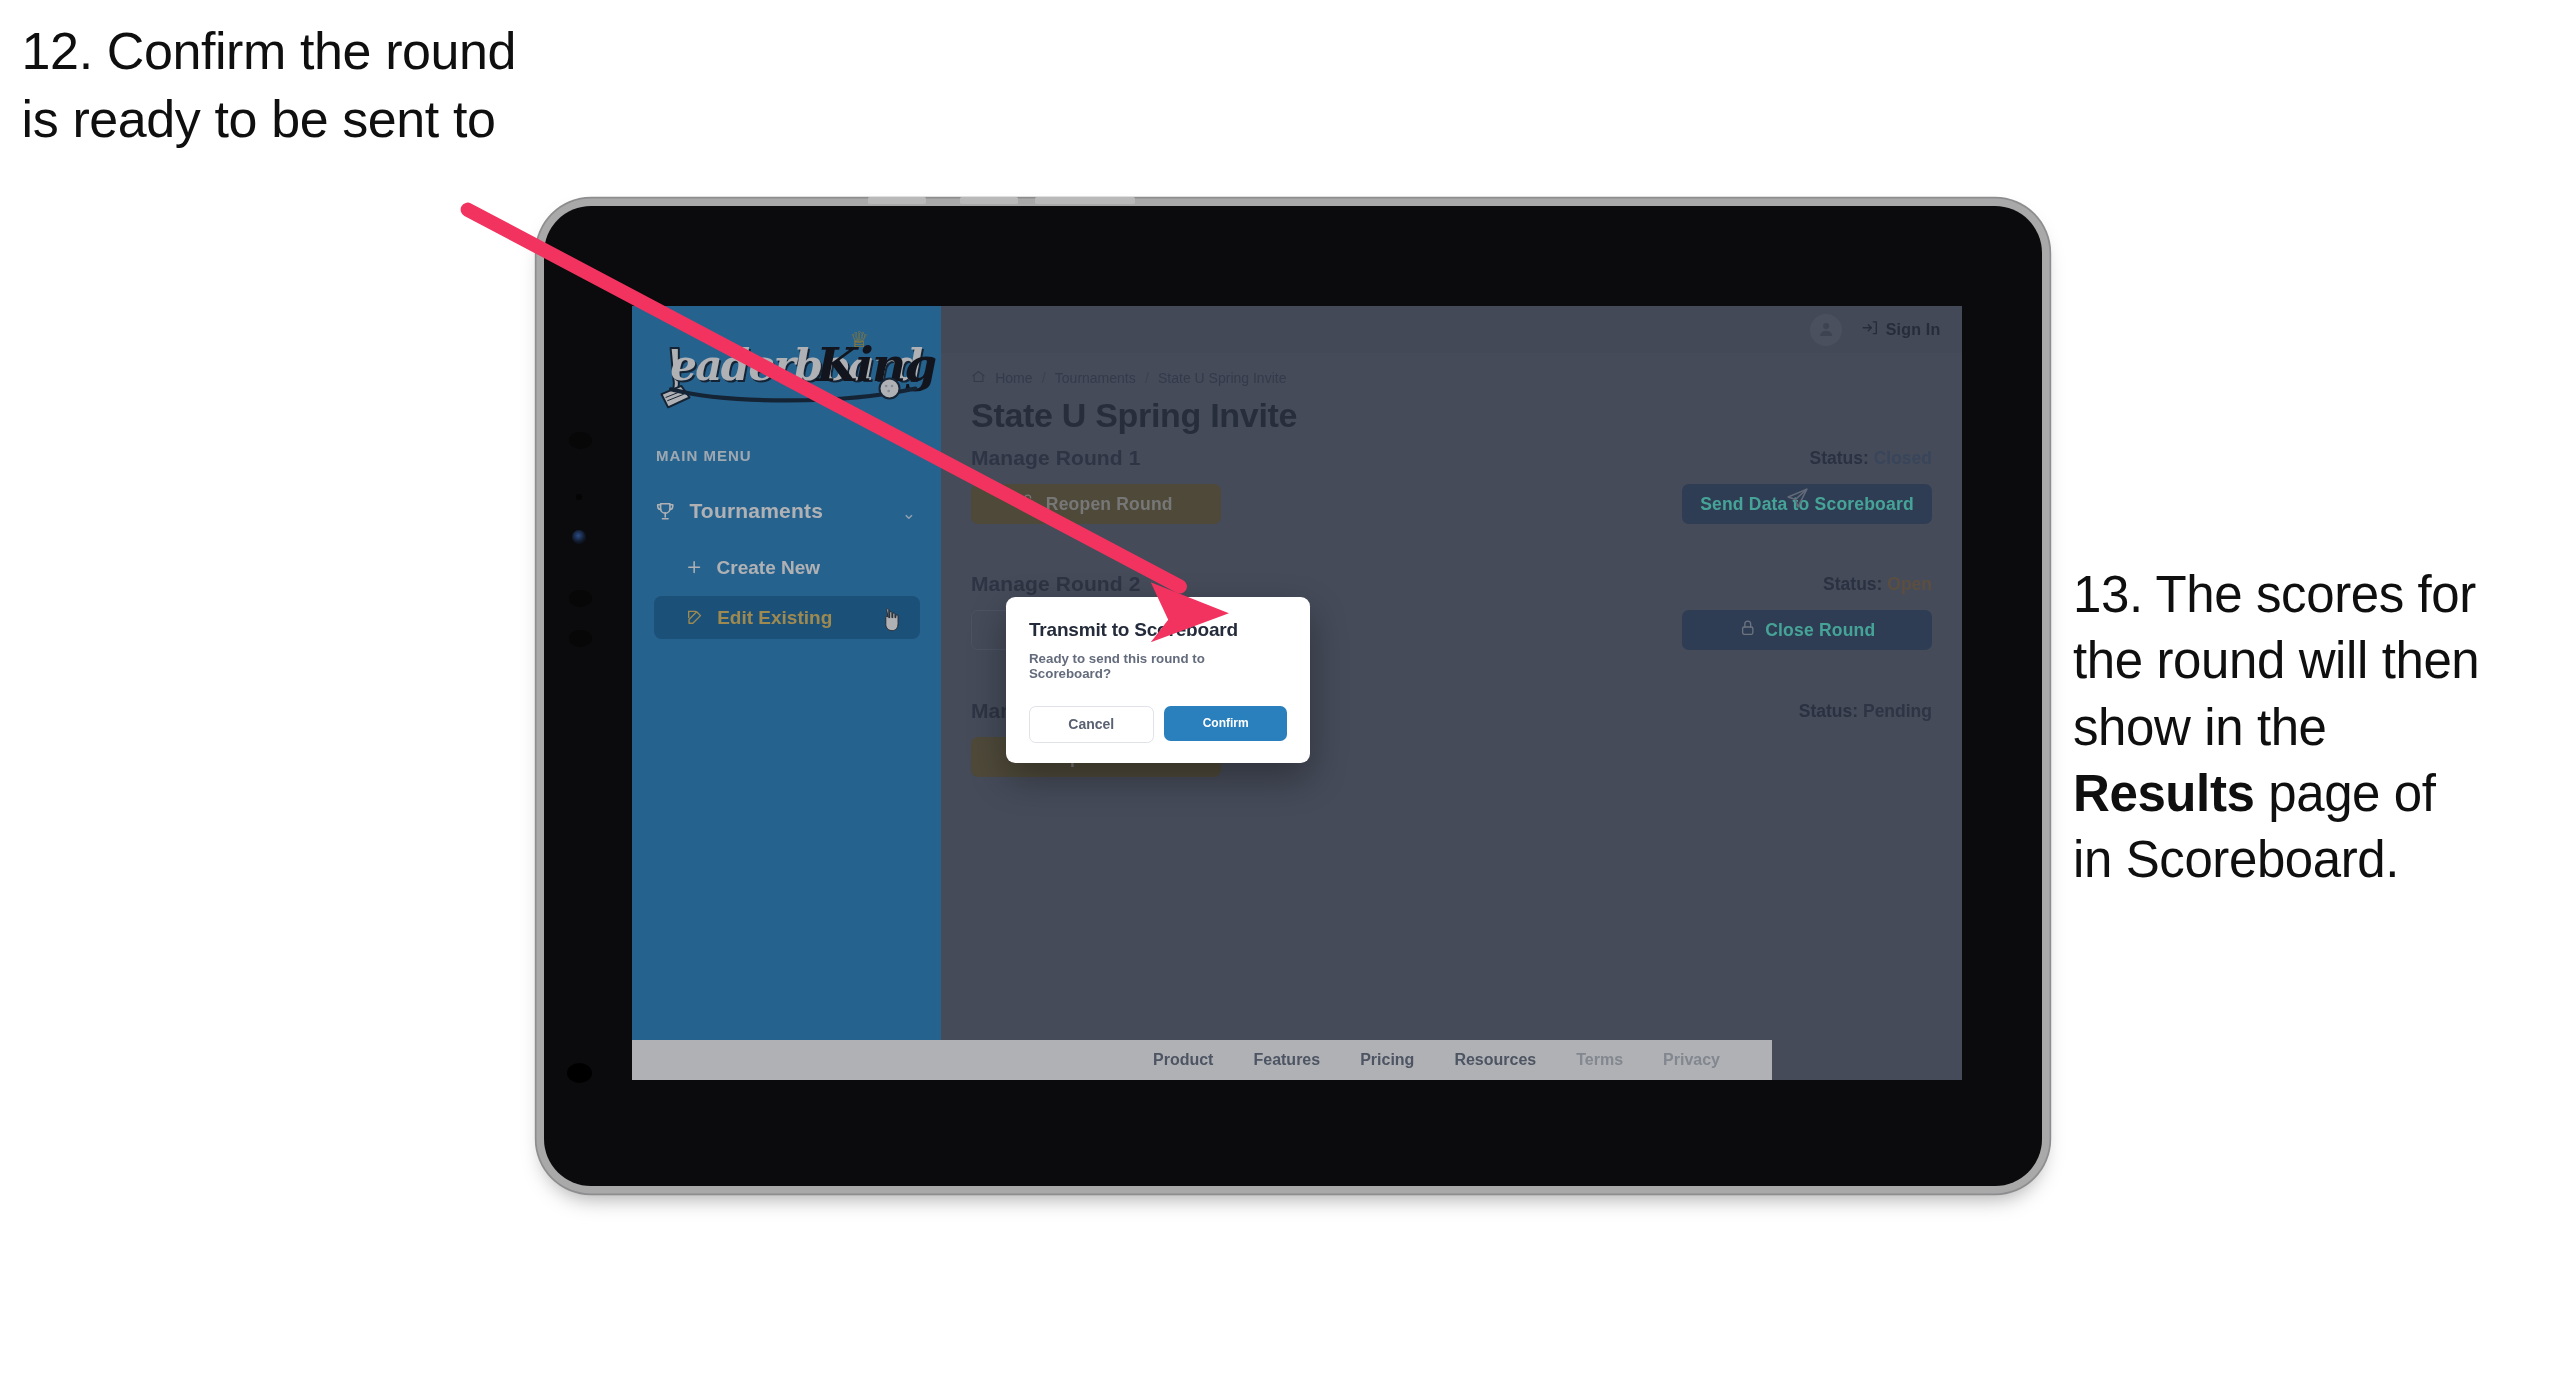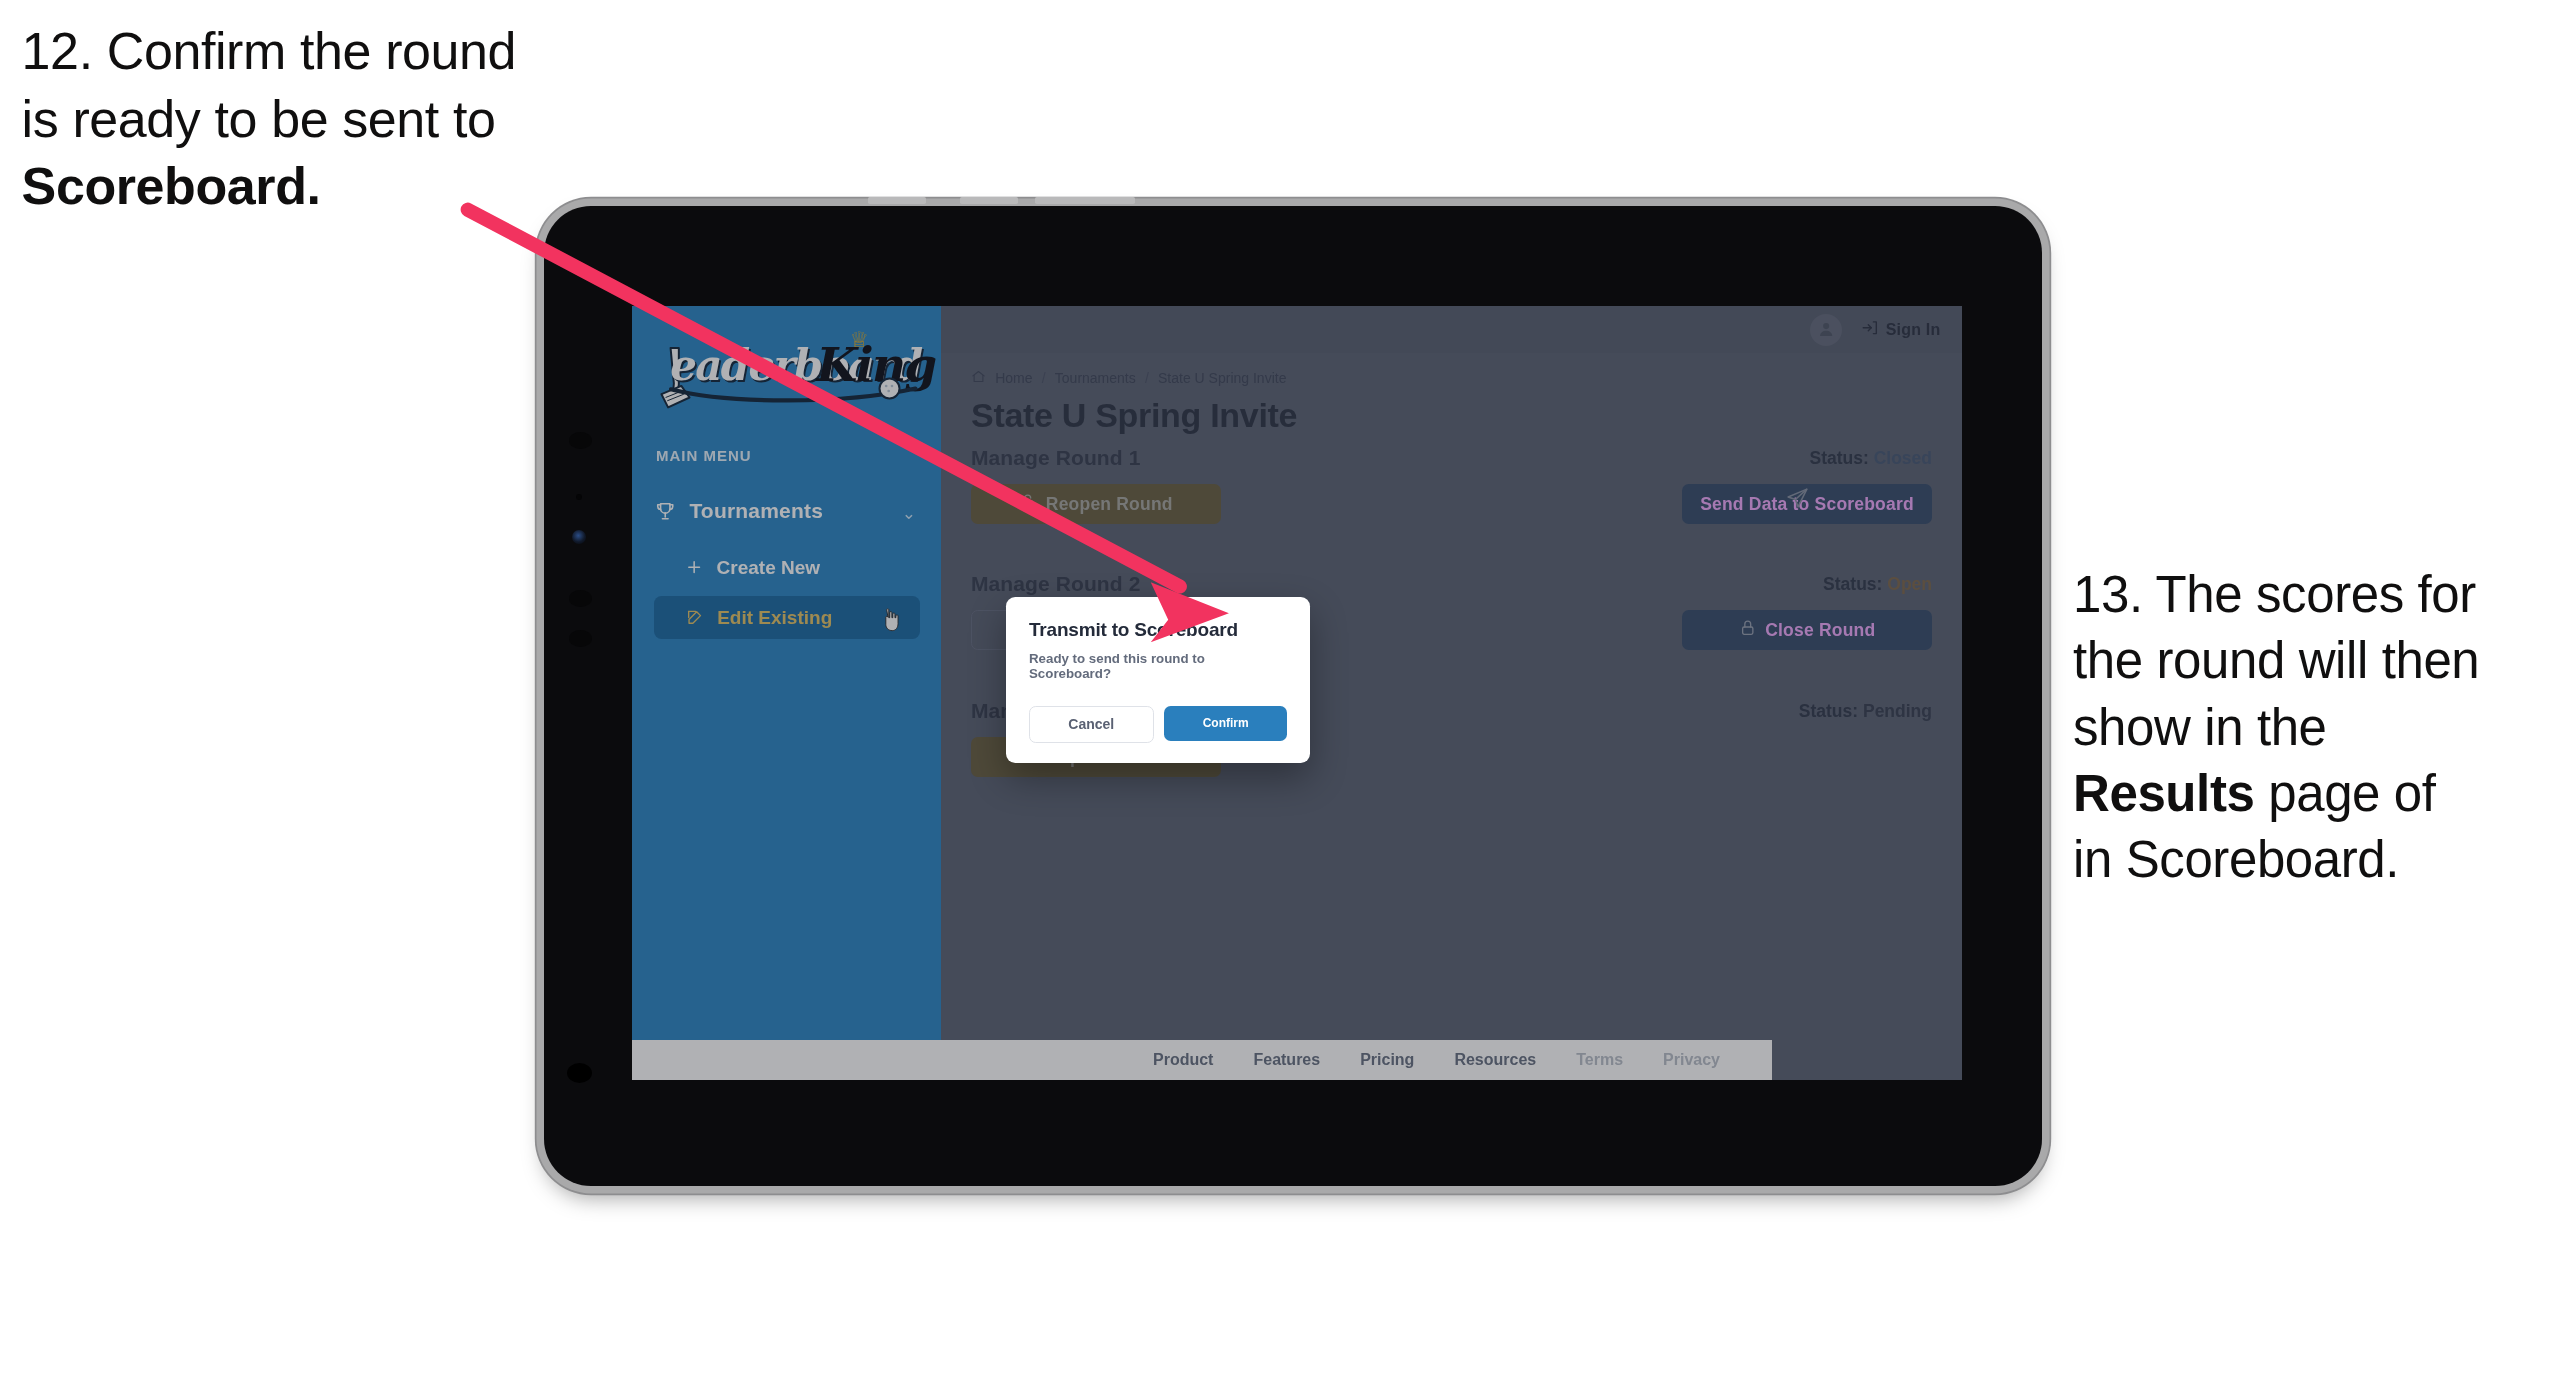--- a/index.html
+++ b/index.html
@@ -320,21 +320,21 @@
     background: #6b6245;
     color: #a7a7a2;
   }
   .btn-ghost {
     background: transparent;
     border: 0.8px solid #6a7184;
     color: #8f96a6;
   }
   .btn-blue {
     background: #3a506e;
-    color: #f0abfc;
+    color: #5eead4;
   }
 
   
   #app-footer {
     position: absolute;
     left: 0; bottom: 0;
     width: 1140px;
     height: 40px;
     background: #ffffff;
     display: flex;
@@ -410,21 +410,20 @@
     align-items: center;
     justify-content: center;
   }
 </style>
 </head>
 <body>
 
 <div class="caption" id="caption-left">
   <div>12. Confirm the round</div>
   <div>is ready to be sent to</div>
-  <div><b>Scoreboard.</b></div>
 </div>
 
 <div class="caption" id="caption-right">
   <div>13. The scores for</div>
   <div>the round will then</div>
   <div>show in the</div>
   <div><b>Results</b><span> page of</span></div>
   <div>in Scoreboard.</div>
 </div>
 

